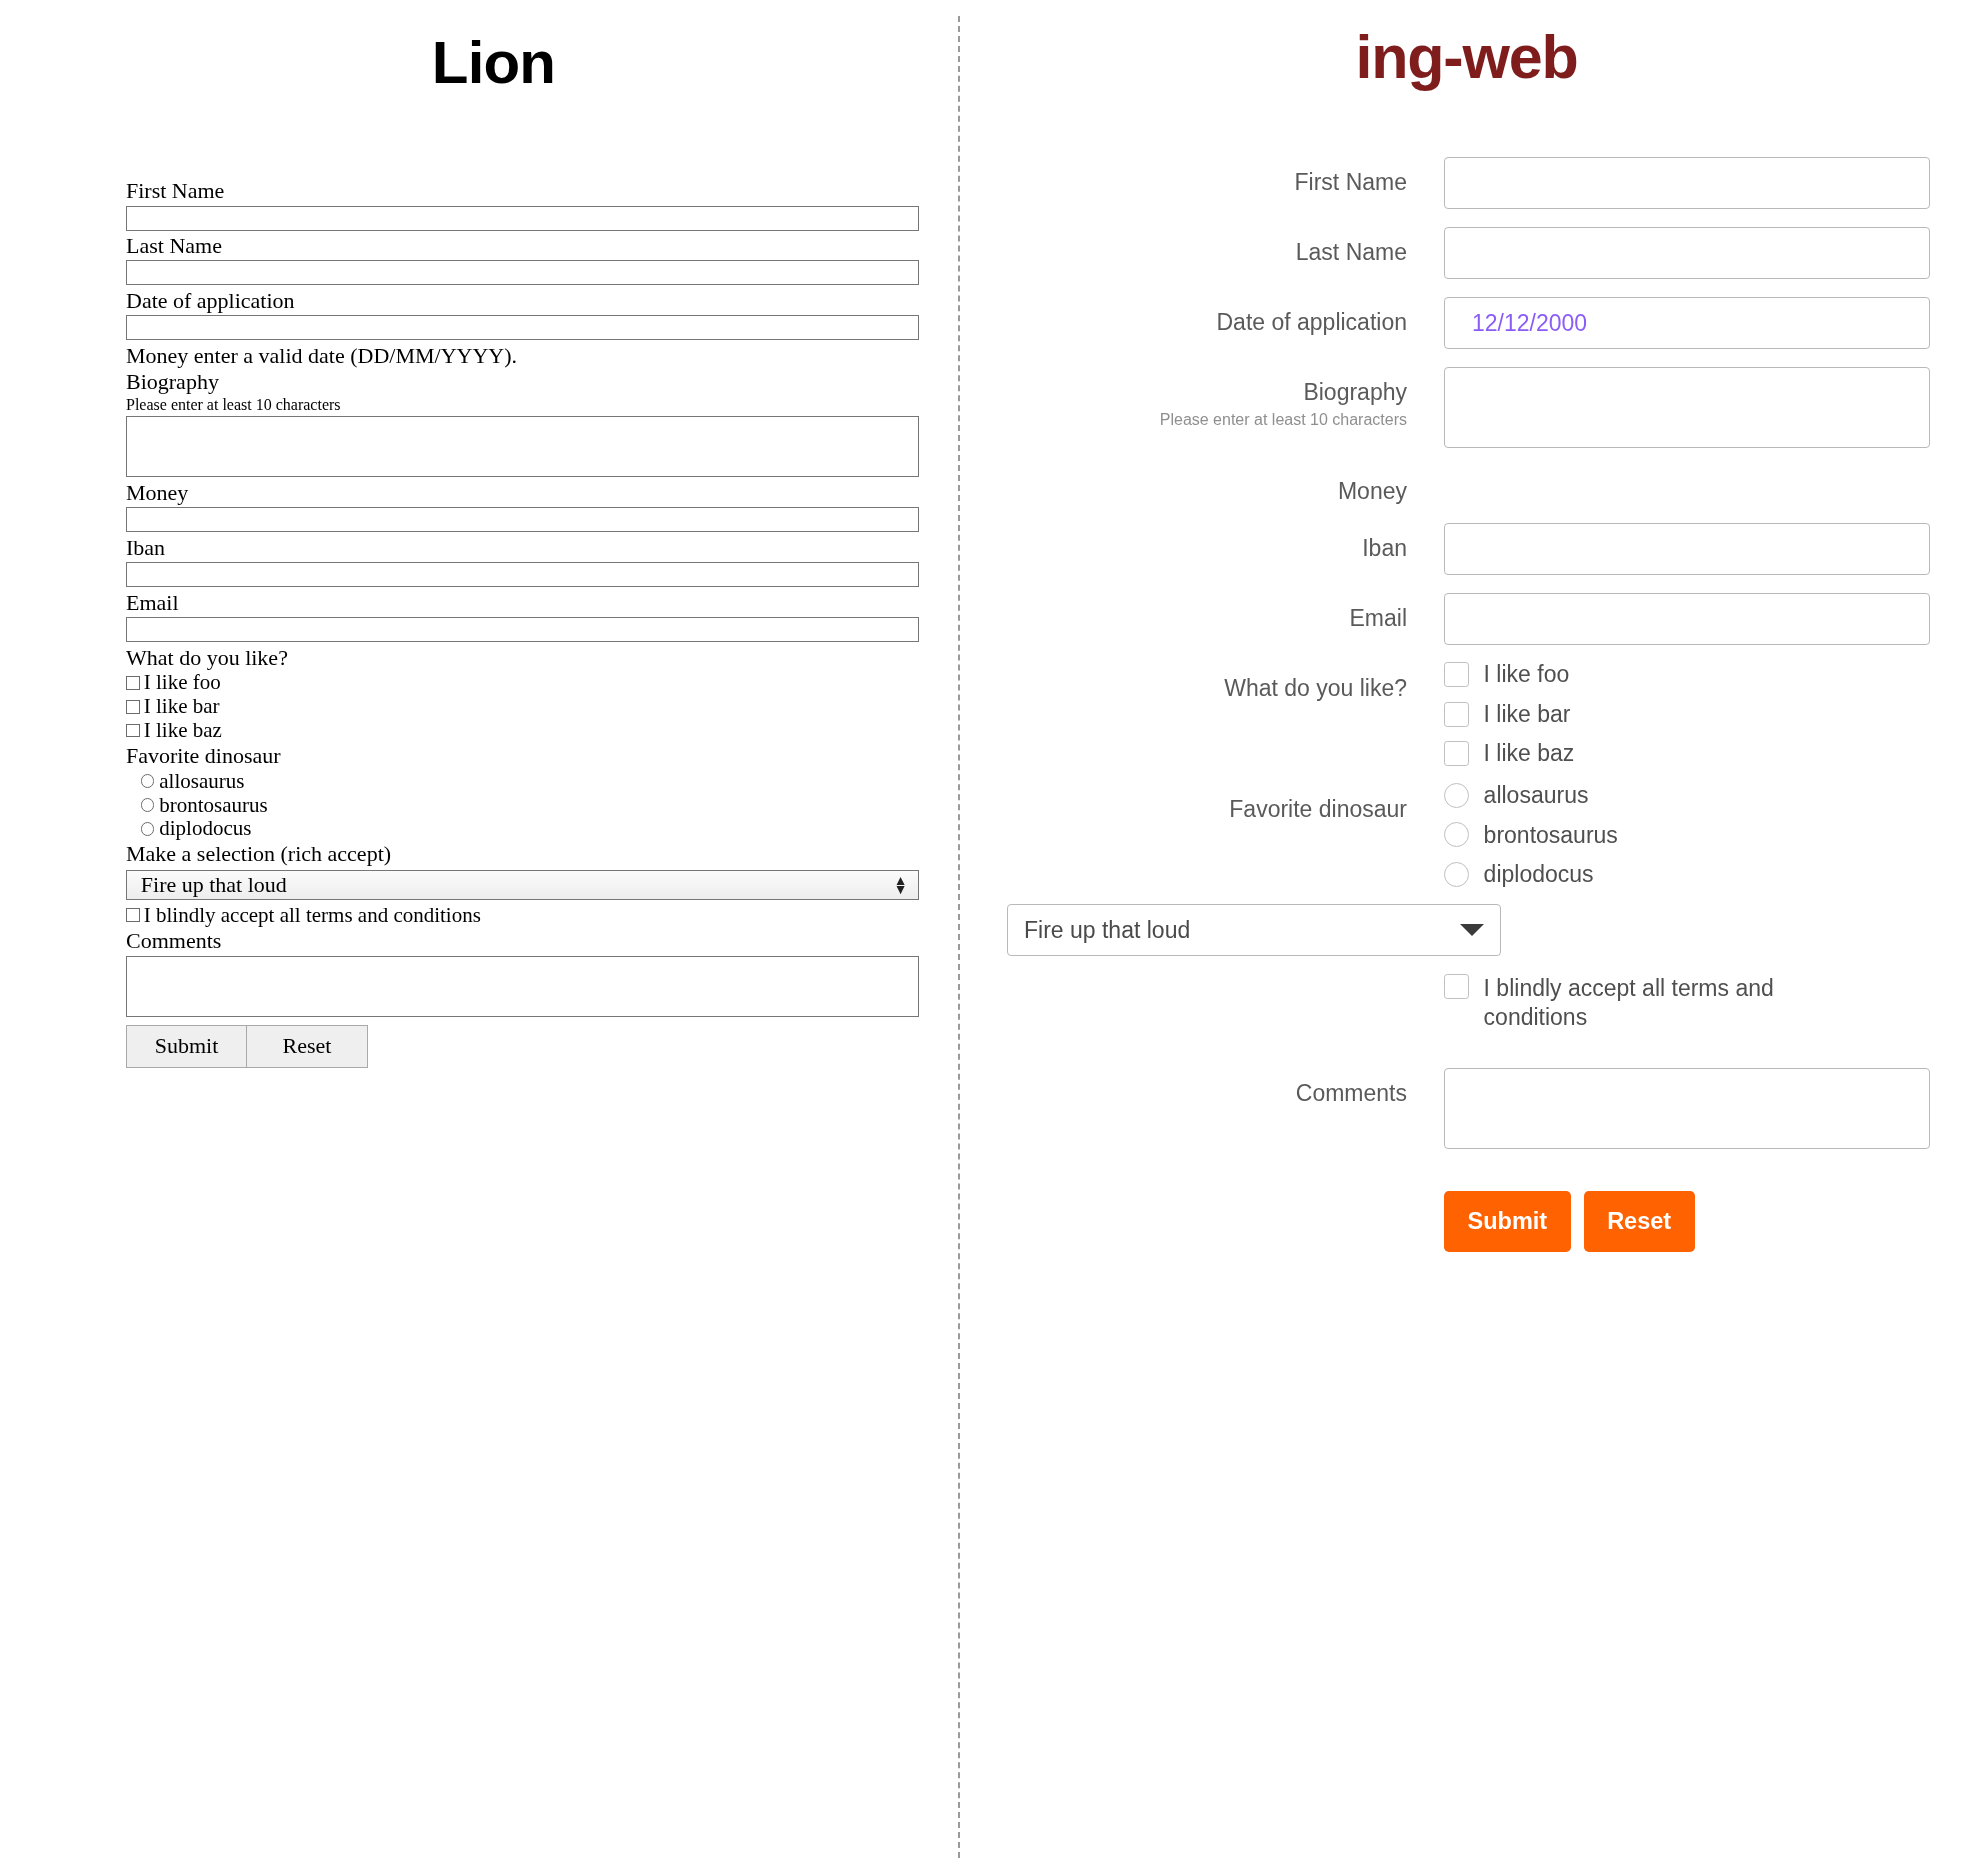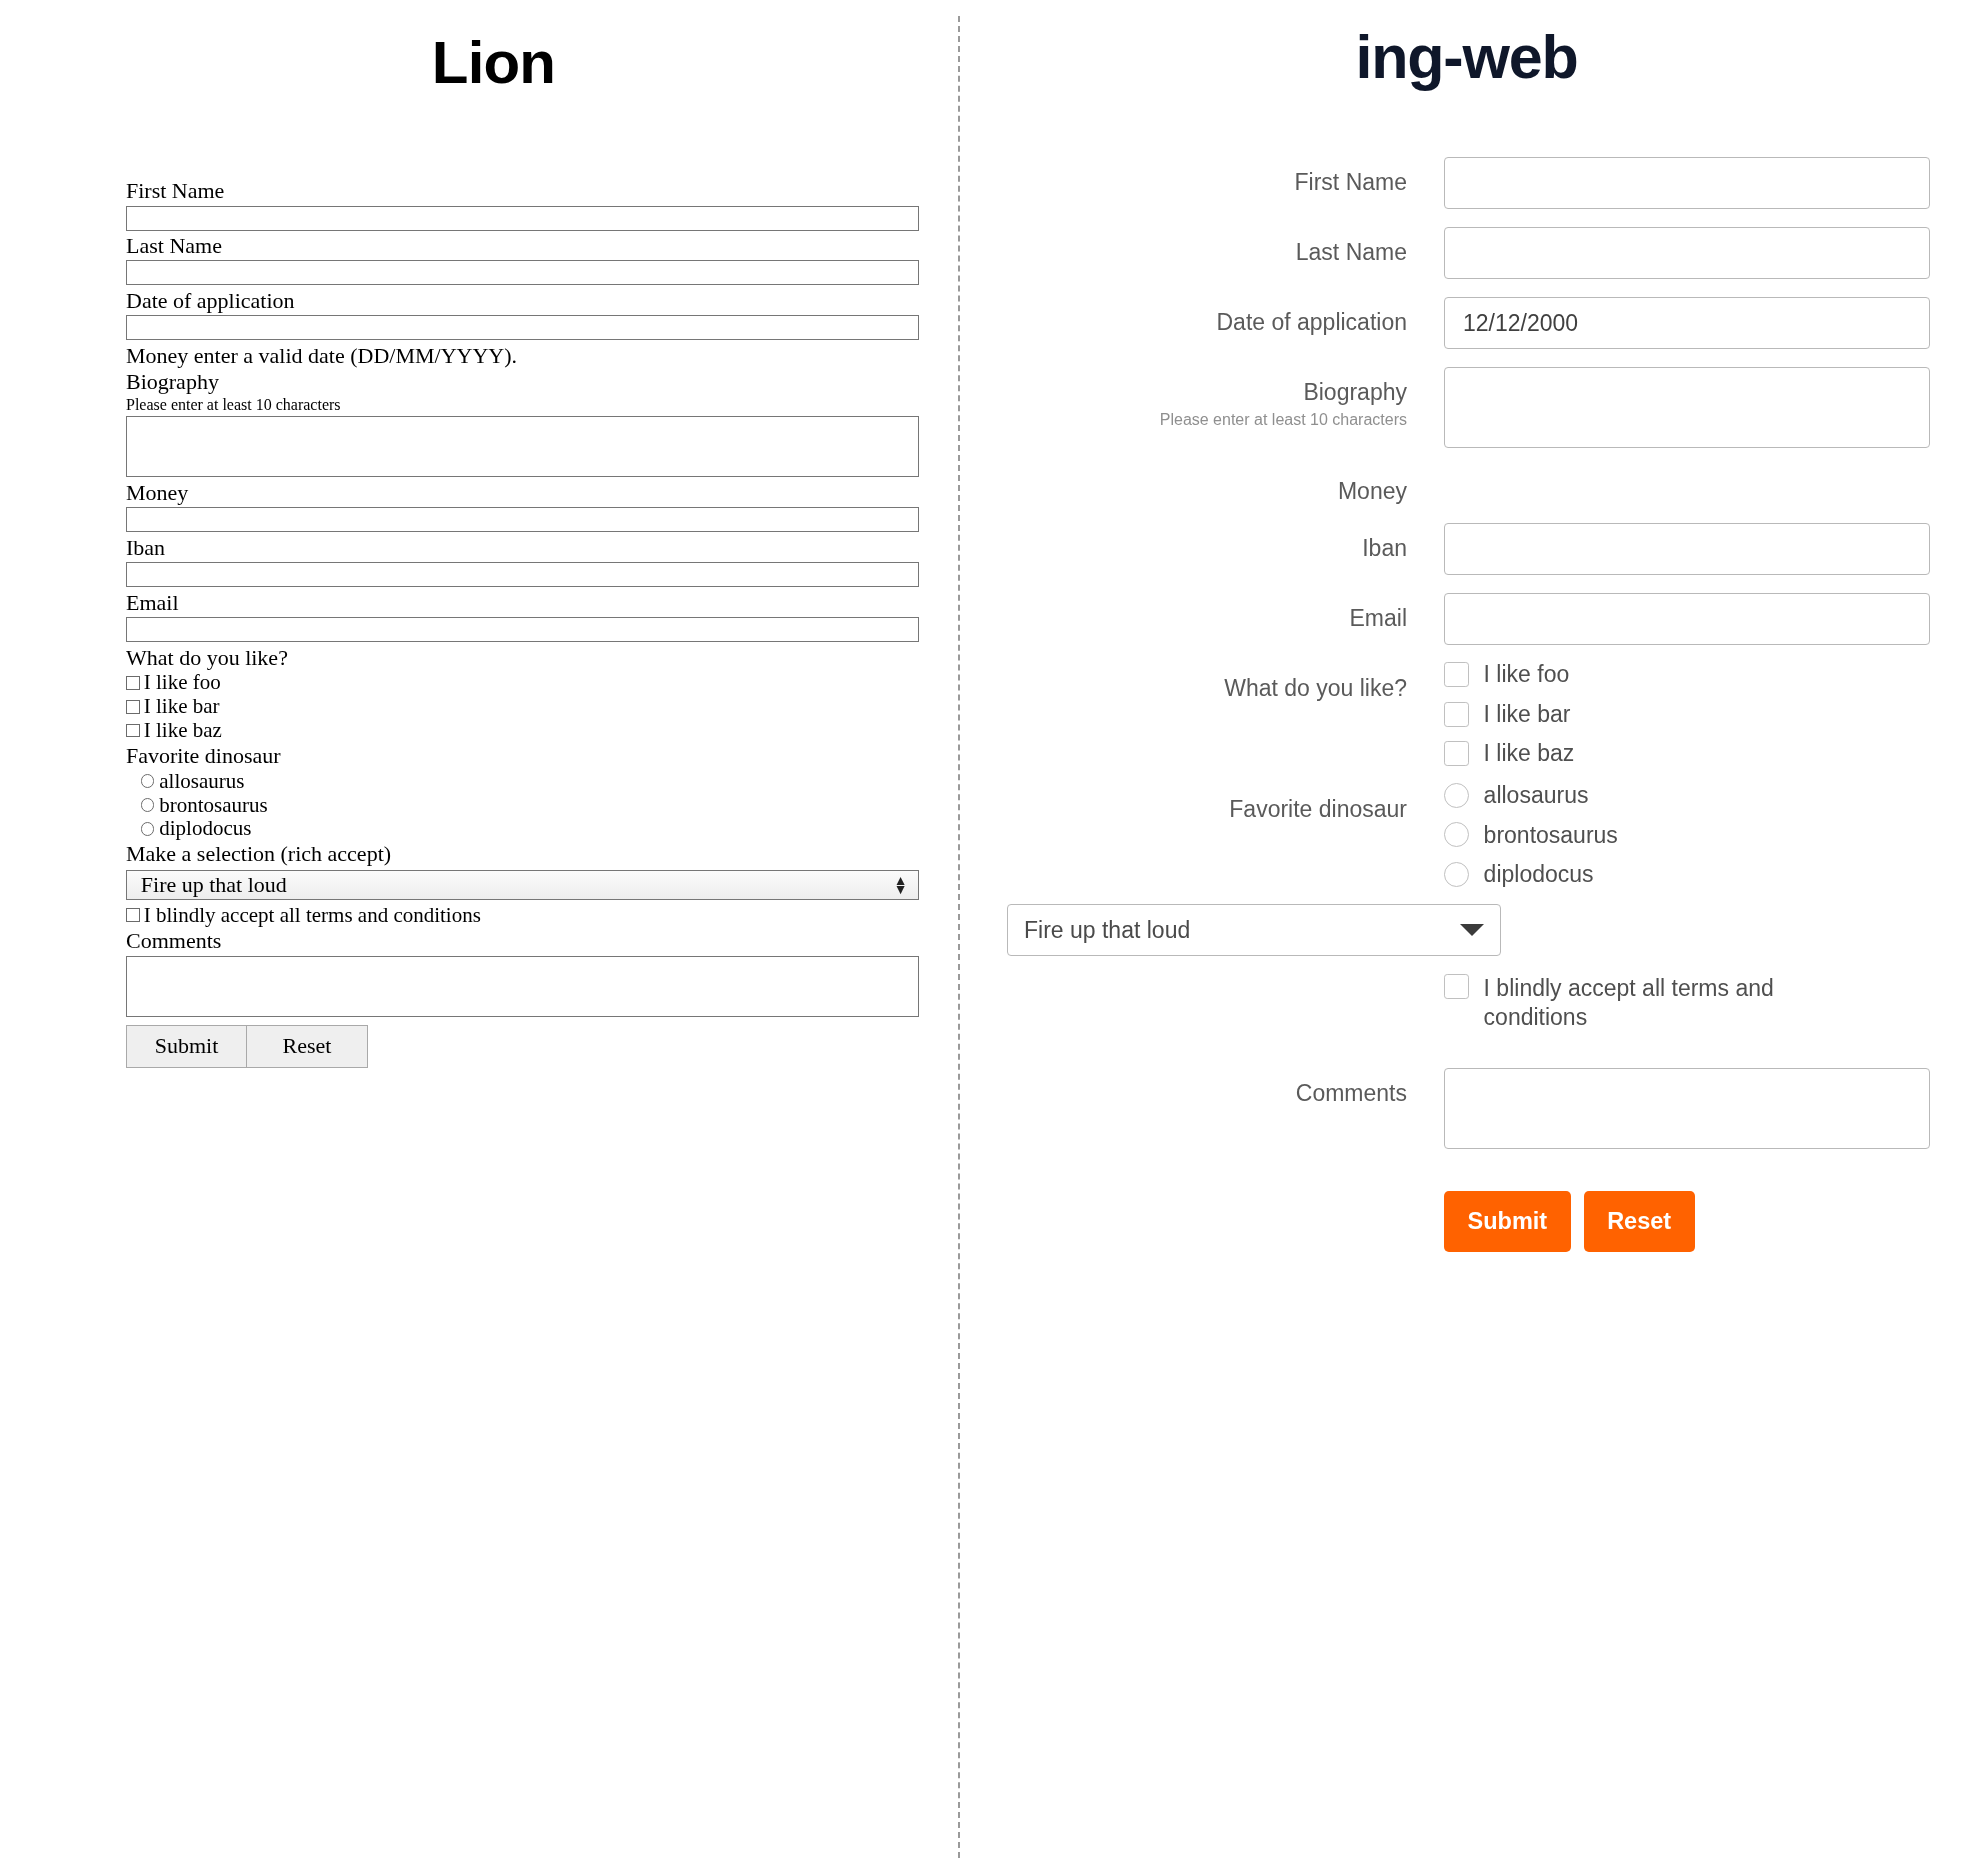--- a/index.html
+++ b/index.html
@@ -182,21 +182,21 @@
     box-sizing: border-box;
     position: relative;
   }
   .panel-right h1 {
     font-family: "Liberation Sans", sans-serif;
     font-weight: bold;
     font-size: 61px;
     text-align: center;
     margin: 22px 0 0 0;
     letter-spacing: -1.2px;
-    color: #0f172a;
+    color: #7f1d1d;
   }
 
   .ing-form {
     margin: 65px 0 0 0;
     padding-left: 49px;
     color: #3b3b3b;
   }
   .ing-row {
     display: flex;
     align-items: flex-start;
@@ -229,23 +229,23 @@
   }
   .ing-input {
     width: 486px;
     height: 52px;
     border: 1.2px solid #b9b9b9;
     border-radius: 4px;
     background: #fff;
     box-sizing: border-box;
     display: flex;
     align-items: center;
-    padding: 0 18px;
+    padding: 0 27px;
     font-size: 23px;
-    color: #404040;
+    color: #8b5cf6;
   }
   .ing-input.right-align {
     justify-content: flex-end;
   }
   .ing-textarea {
     width: 486px;
     height: 81px;
     border: 1.2px solid #b9b9b9;
     border-radius: 4px;
     background: #fff;

